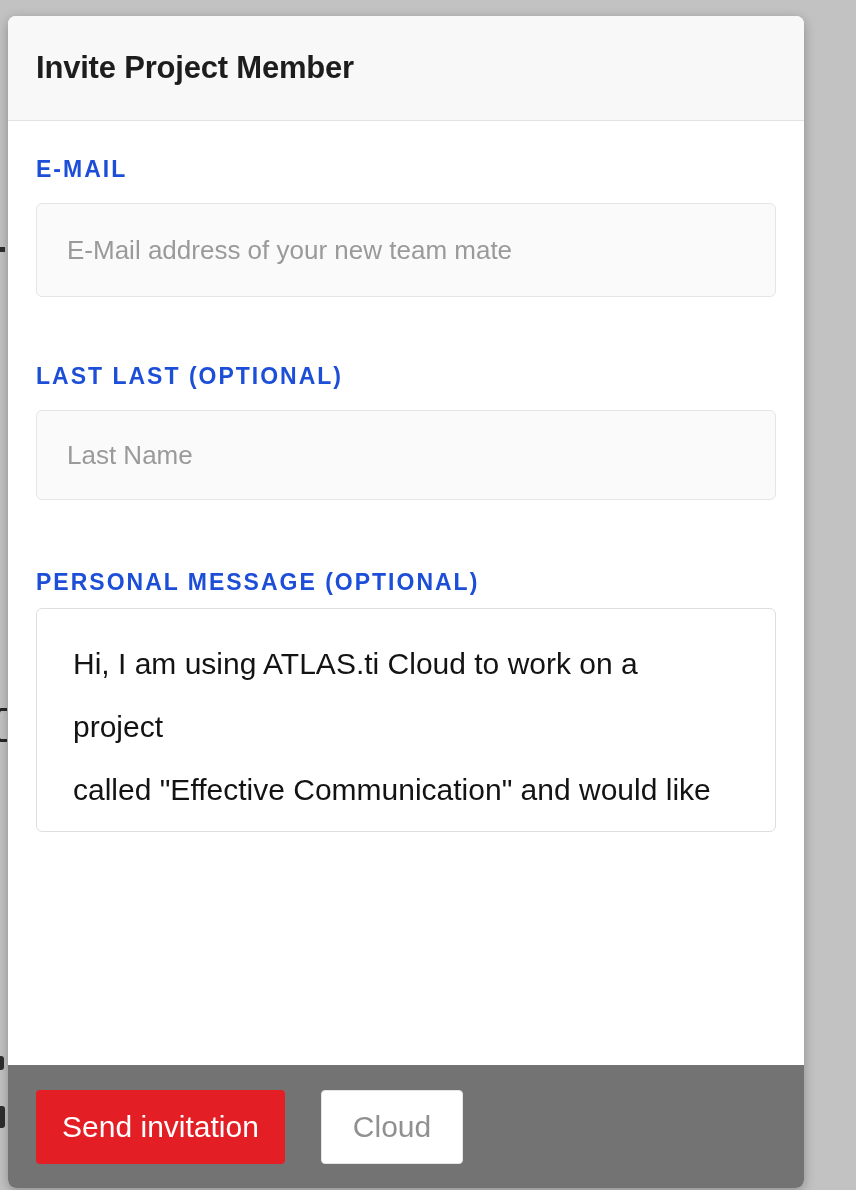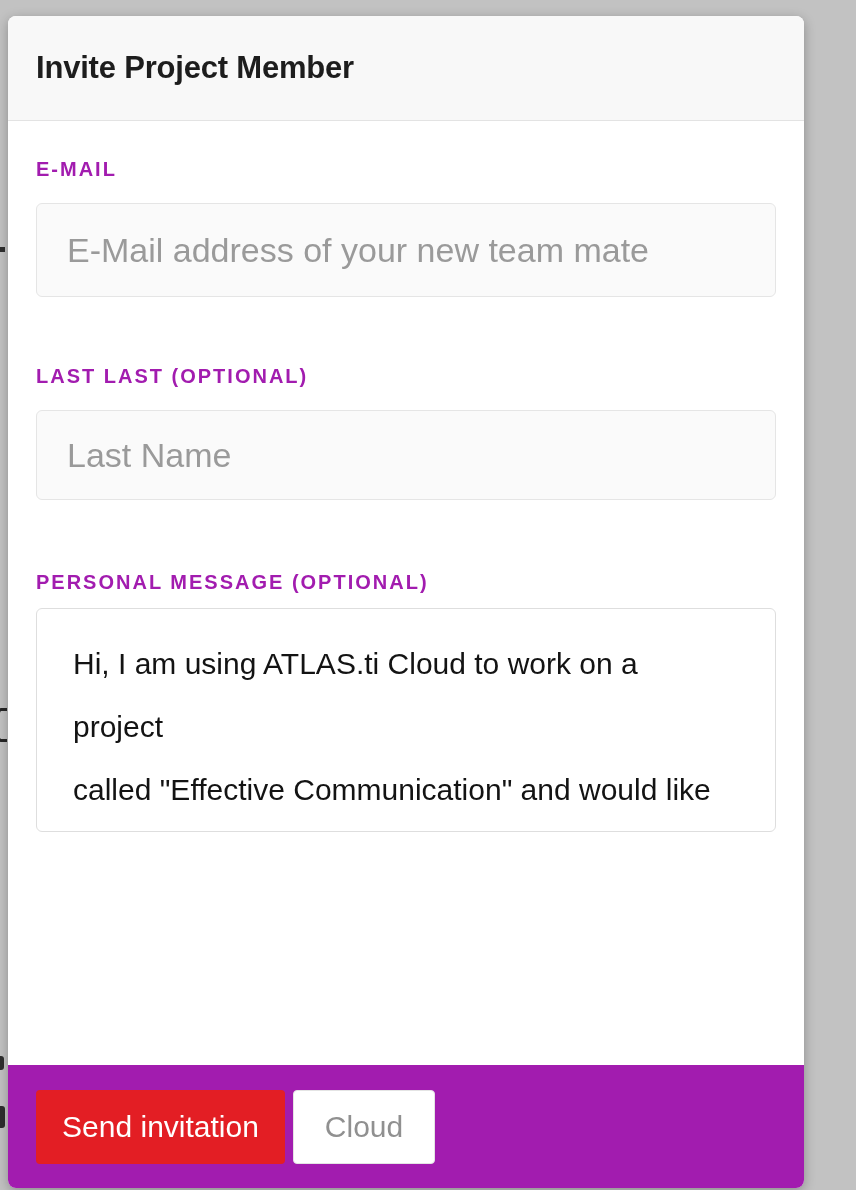--- a/index.html
+++ b/index.html
@@ -54,42 +54,42 @@
   }
 
   .modal-body {
     flex: 1 1 auto;
     background: #ffffff;
     padding: 0 28px;
   }
 
   .field-label {
     display: block;
-    font-size: 20px;
+    font-size: 23px;
     font-weight: 700;
     letter-spacing: 2px;
-    color: #a21caf;
+    color: #1d4ed8;
     line-height: 23px;
   }
   .group-email { margin-top: 37px; }
   .group-first { margin-top: 62px; }
   .group-last  { margin-top: 68px; }
   .group-msg   { margin-top: 71px; }
 
   .text-input {
     display: block;
     width: 100%;
     margin-top: 22px;
     height: 90px;
     background: #fafafa;
     border: 1px solid #e5e5e5;
     border-radius: 6px;
     padding: 0 30px;
     font-family: "Liberation Sans", sans-serif;
-    font-size: 34px;
+    font-size: 26px;
     color: #333333;
     outline: none;
   }
   .text-input.tall { height: 94px; }
   .text-input::placeholder { color: #9a9a9a; opacity: 1; }
 
   .textarea-box {
     width: 100%;
     margin-top: 14px;
     height: 224px;
@@ -109,25 +109,25 @@
     width: 3px;
     height: 54px;
     background: #000000;
     vertical-align: -13px;
     margin-left: 2px;
   }
 
   .modal-footer {
     flex: 0 0 123px;
     height: 123px;
-    background: #a21caf;
+    background: #737373;
     display: flex;
     align-items: center;
     padding: 0 28px;
-    gap: 8px;
+    gap: 36px;
   }
   .btn {
     height: 74px;
     border-radius: 4px;
     font-family: "Liberation Sans", sans-serif;
     font-size: 30px;
     cursor: pointer;
   }
   .btn-primary {
     width: 249px;

